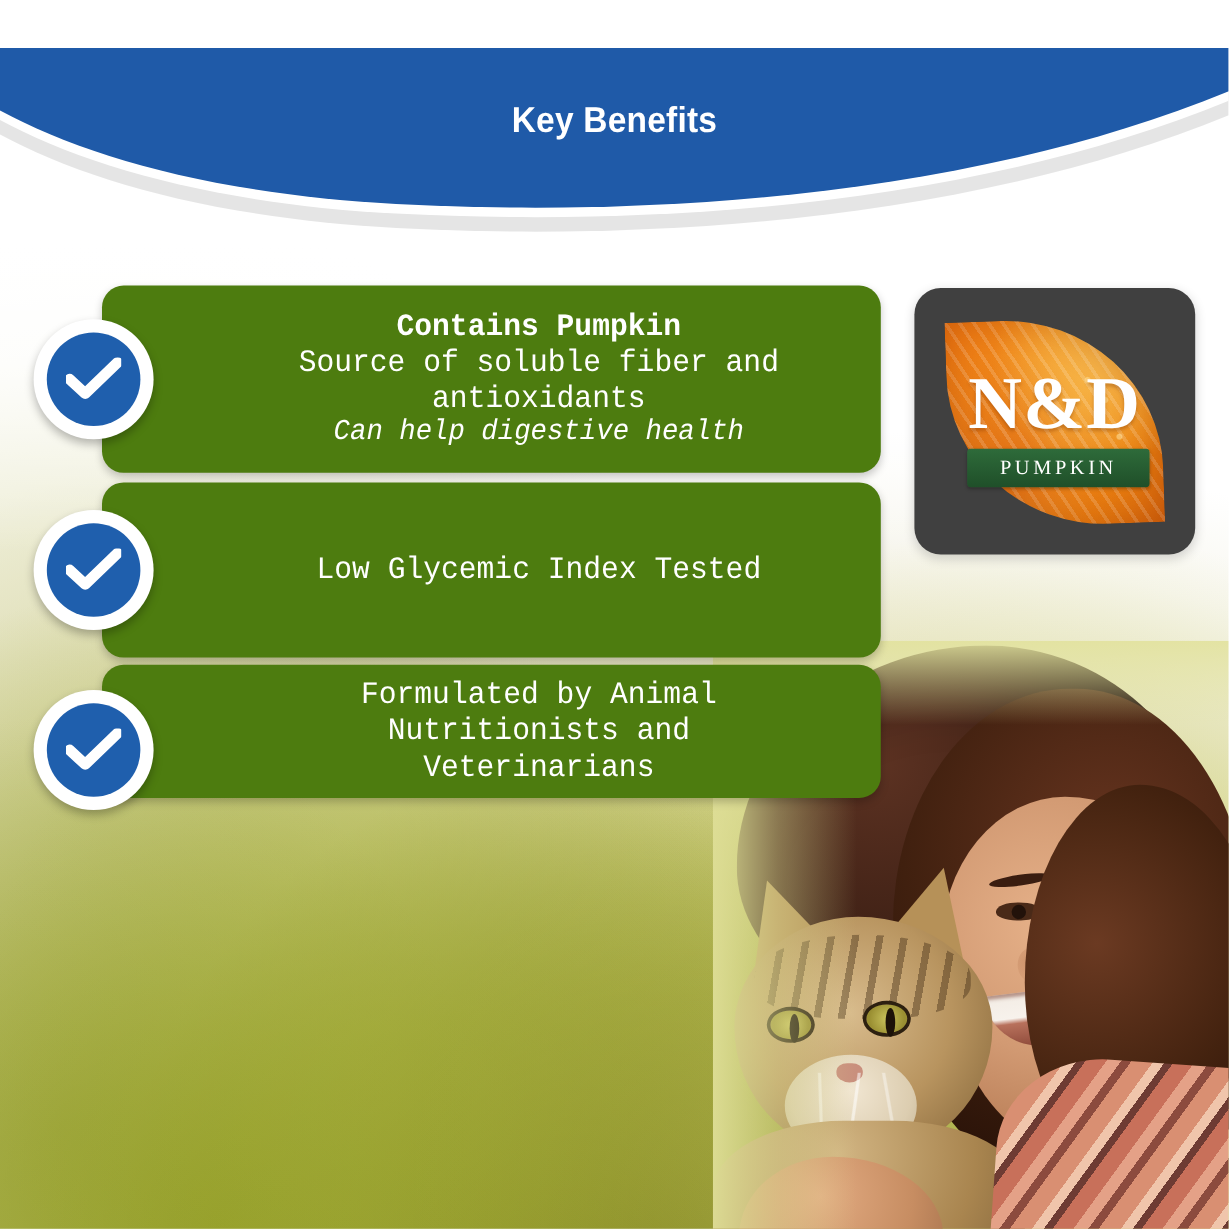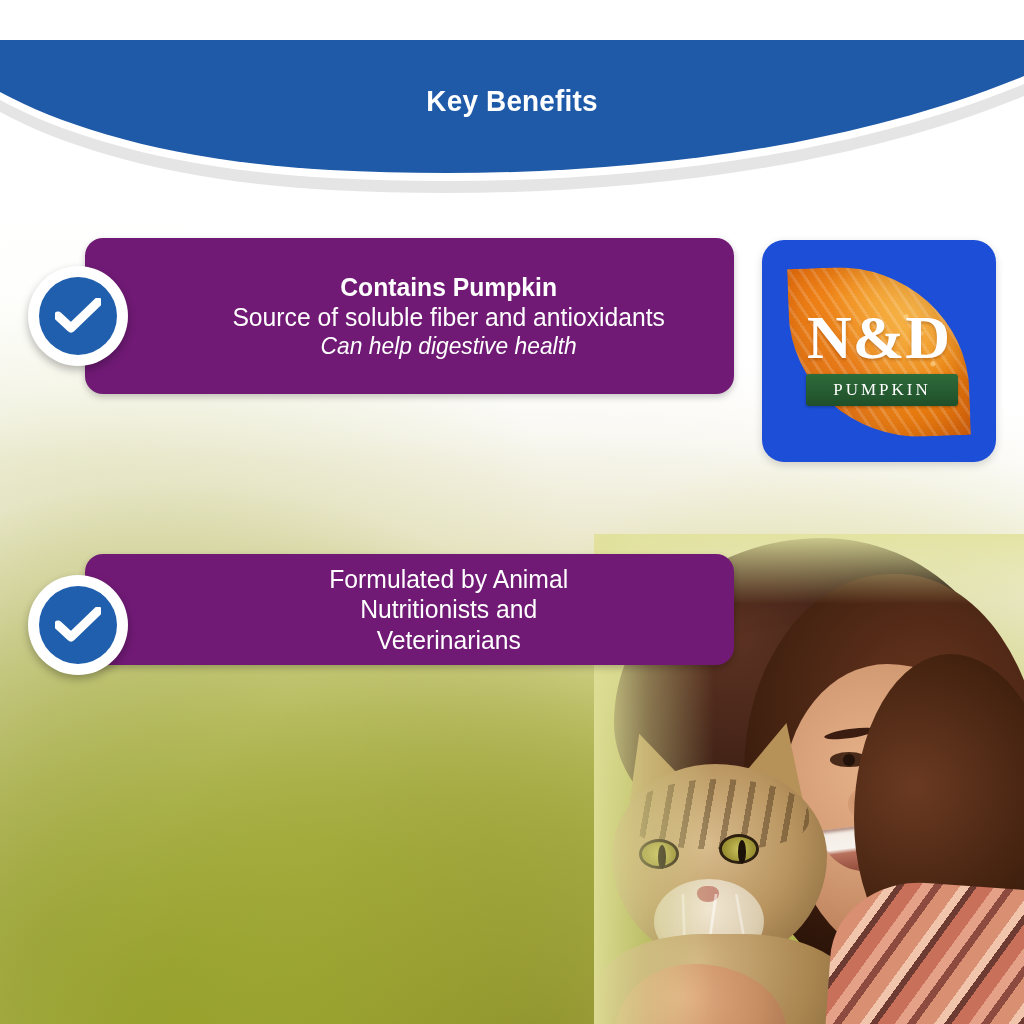--- a/index.html
+++ b/index.html
@@ -264,26 +264,27 @@
     position: absolute;
     left: 28px;
     width: 706px;
   }
 
   .card {
     position: absolute;
     left: 57px;
     right: 0;
     border-radius: 18px;
-    background: #701a75;
+    background: #4d7c0f;
     box-shadow: 0 3px 7px rgba(0,0,0,0.22);
     display: flex;
     align-items: center;
     justify-content: center;
     padding: 10px 26px 10px 105px;
+    font-family: Liberation Mono, monospace;
   }
 
   .card-text {
     text-align: center;
     color: #ffffff;
     line-height: 1.16;
     transform: scaleX(0.95);
   }
   .line { display: block; }
   .line-bold   { font-weight: bold; font-size: 26px; }
@@ -310,21 +311,21 @@
     align-items: center;
     justify-content: center;
   }
   .check-inner svg { display: block; }
 
   
   .logo-tile {
     position: absolute;
     left: 762px; top: 200px;
     width: 234px; height: 222px;
-    background: #1d4ed8;
+    background: #404040;
     border-radius: 22px;
     box-shadow: 0 3px 9px rgba(0,0,0,0.16);
     overflow: hidden;
   }
   .leaf {
     position: absolute;
     left: 28px; top: 26px;
     width: 178px; height: 172px;
     border-radius: 0 74% 0 74%;
     transform: rotate(-2deg);
@@ -447,20 +448,34 @@
       </div>
       <div class="check" style="top:28px;">
         <div class="check-inner">
           <svg width="46" height="36" viewBox="0 0 46 36">
               <path d="M3,18 L16,30 L43,4" fill="none" stroke="#ffffff" stroke-width="9" stroke-linecap="round" stroke-linejoin="round"></path>
             </svg>
         </div>
       </div>
     </div>
 
+    <div class="benefit-row" style="top:362px;height:146px;">
+      <div class="card" style="top:0;height:146px;">
+        <div class="card-text">
+          <span class="line line-normal">Low Glycemic Index Tested</span>
+        </div>
+      </div>
+      <div class="check" style="top:23px;">
+        <div class="check-inner">
+          <svg width="46" height="36" viewBox="0 0 46 36">
+              <path d="M3,18 L16,30 L43,4" fill="none" stroke="#ffffff" stroke-width="9" stroke-linecap="round" stroke-linejoin="round"></path>
+            </svg>
+        </div>
+      </div>
+    </div>
 
     <div class="benefit-row" style="top:513px;height:145px;">
       <div class="card" style="top:1px;height:111px;">
         <div class="card-text">
           <span class="line line-normal">Formulated by Animal</span>
           <span class="line line-normal">Nutritionists and</span>
           <span class="line line-normal">Veterinarians</span>
         </div>
       </div>
       <div class="check" style="top:22px;">

